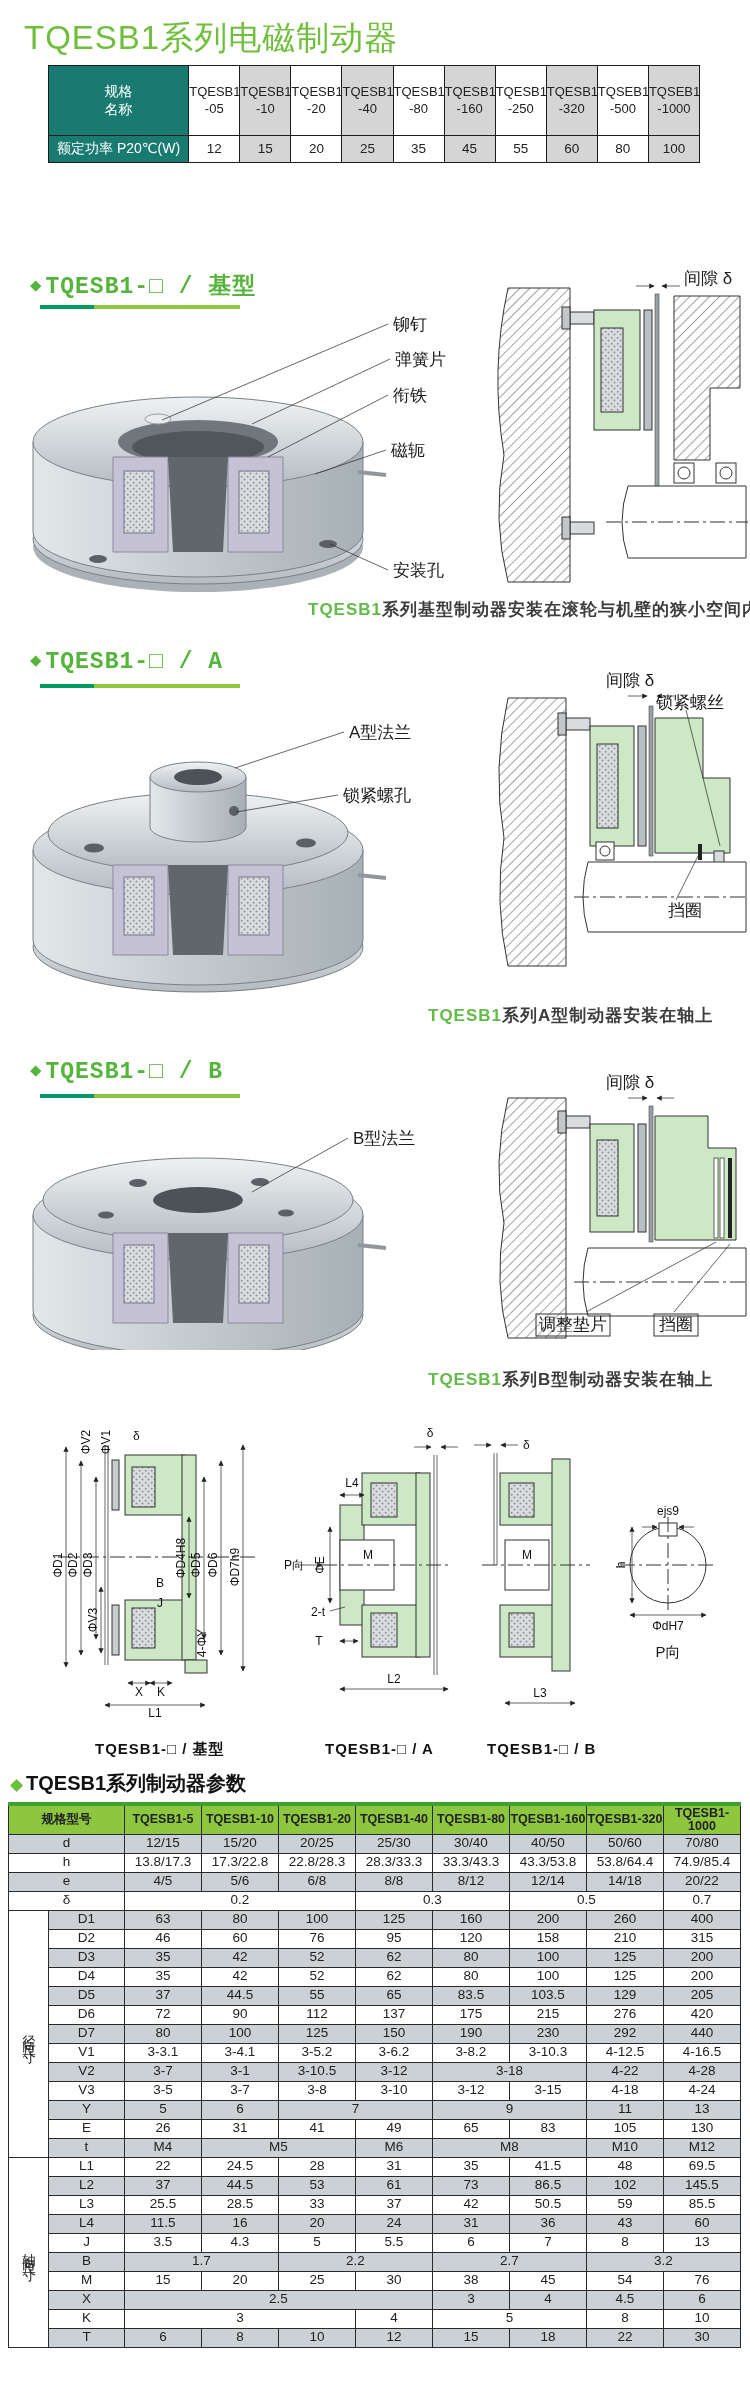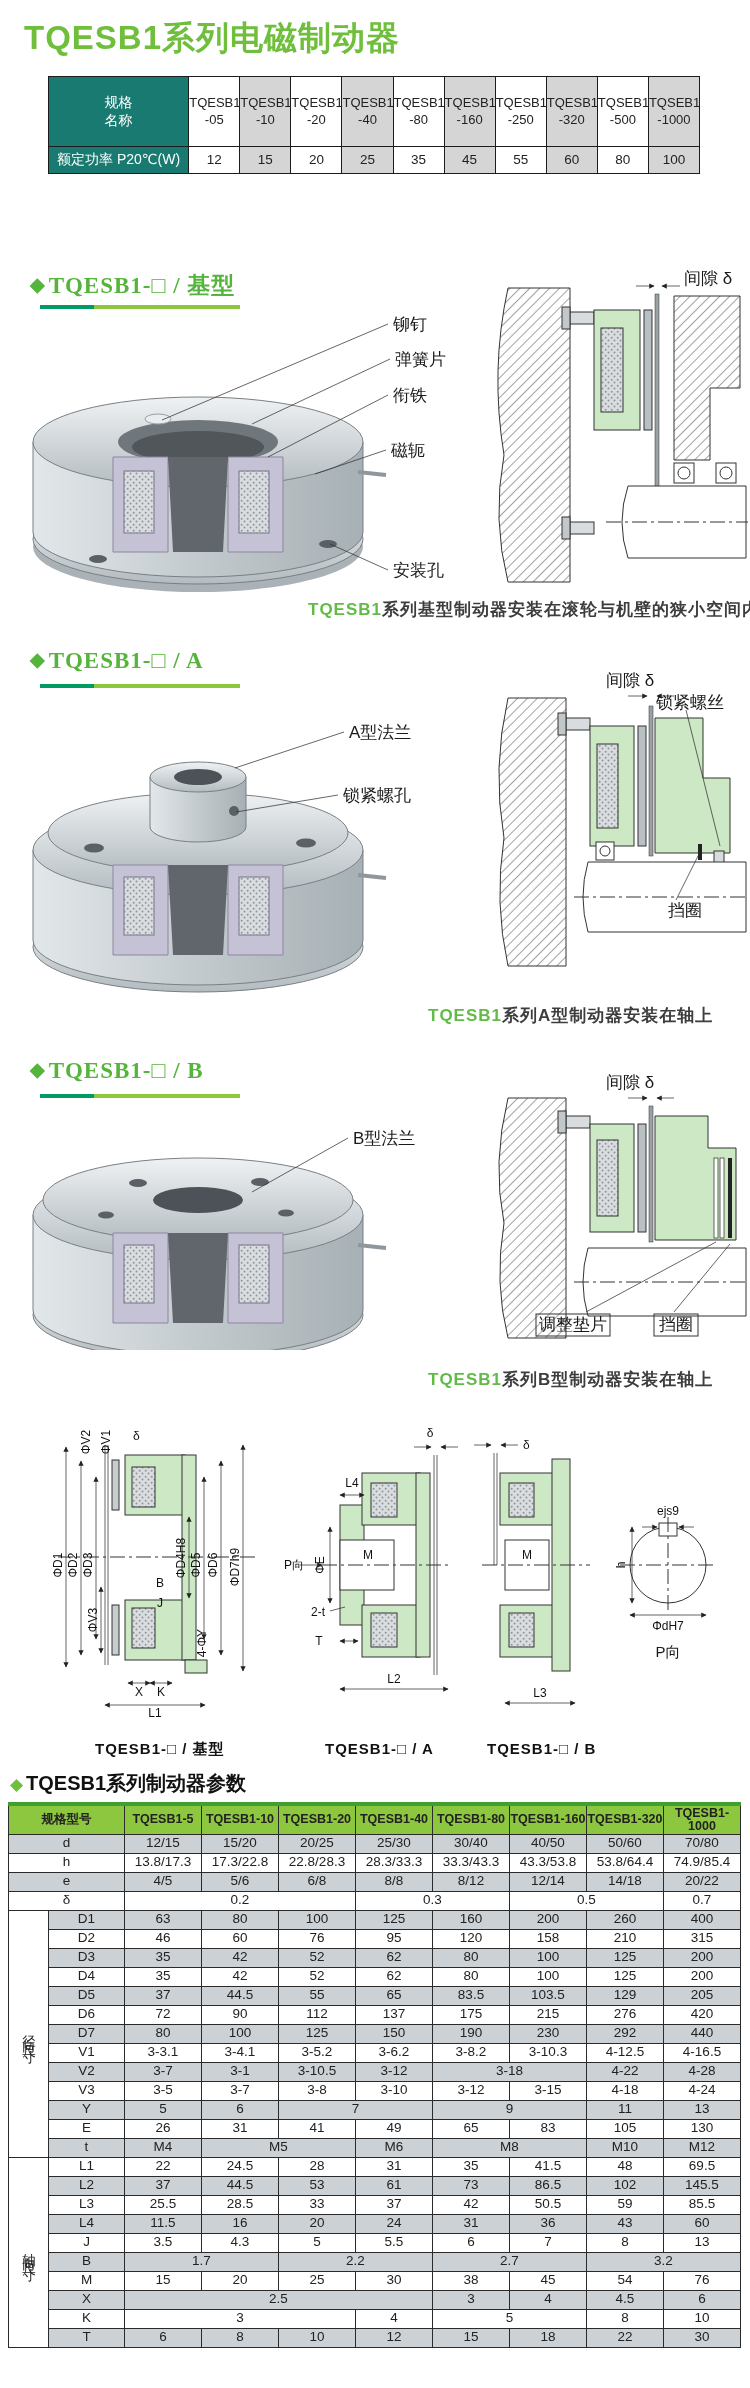--- a/index.html
+++ b/index.html
@@ -1,33 +1,33 @@
 <!DOCTYPE html>
 <html><head>
 <meta charset="utf-8">
 <style>
   *{margin:0;padding:0;box-sizing:border-box}
   html,body{background:#fff}
   body{position:relative;width:750px;height:2388px;overflow:hidden;
        font-family:"Liberation Sans","DejaVu Sans",sans-serif;color:#222}
   .abs{position:absolute}
   
-  #page-title{position:absolute;left:24px;top:16px;font-size:33px;font-weight:bold;
+  #page-title{position:absolute;left:24px;top:16px;font-size:33px;font-weight:normal;
               color:#6fbf3c;letter-spacing:1px}
   
-  #spec-table{position:absolute;left:48px;top:76px;width:652px;border-collapse:collapse;table-layout:fixed}
+  #spec-table{position:absolute;left:48px;top:65px;width:652px;border-collapse:collapse;table-layout:fixed}
   #spec-table th,#spec-table td{border:1px solid #1c1c1c;text-align:center;vertical-align:middle;
               padding:0;font-size:13.5px;font-weight:normal;line-height:1.25}
   #spec-table tr{height:27px}
   #spec-table tr.hd{height:70px}
   #spec-table th.lab{background:#187a70;color:#fff;font-size:14px}
   #spec-table th.mod{font-size:13px}
   .w{background:#ffffff}.g{background:#d5d5d5}
   
-  .sec-head{position:absolute;font-family:Liberation Serif, serif;
+  .sec-head{position:absolute;font-family:Liberation Mono, monospace;
             font-size:23px;font-weight:bold;color:#55b43b;letter-spacing:1px;white-space:nowrap}
   .sec-head .dia{font-size:19px;margin-right:3px;vertical-align:2px}
   .sec-underline{position:absolute;height:4px;width:200px;
             background:linear-gradient(90deg,#009b63 0 27%,#8dc63f 27%)}
   
   .caption{position:absolute;font-size:17px;font-weight:bold;color:#3d3d3d;
            letter-spacing:1px;white-space:nowrap}
   .caption .brand{color:#62bb46}
   .dim-cap{position:absolute;font-size:15px;font-weight:bold;color:#111;letter-spacing:1px;white-space:nowrap}
   

